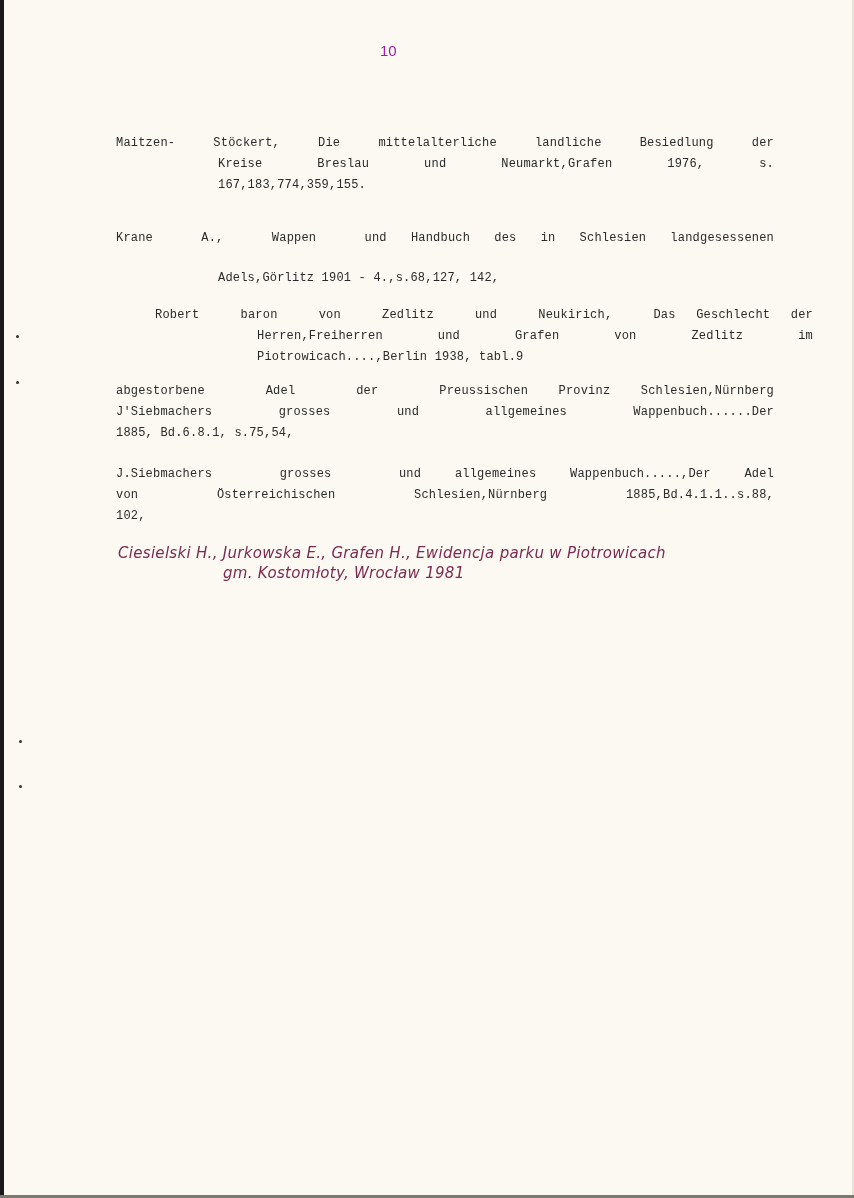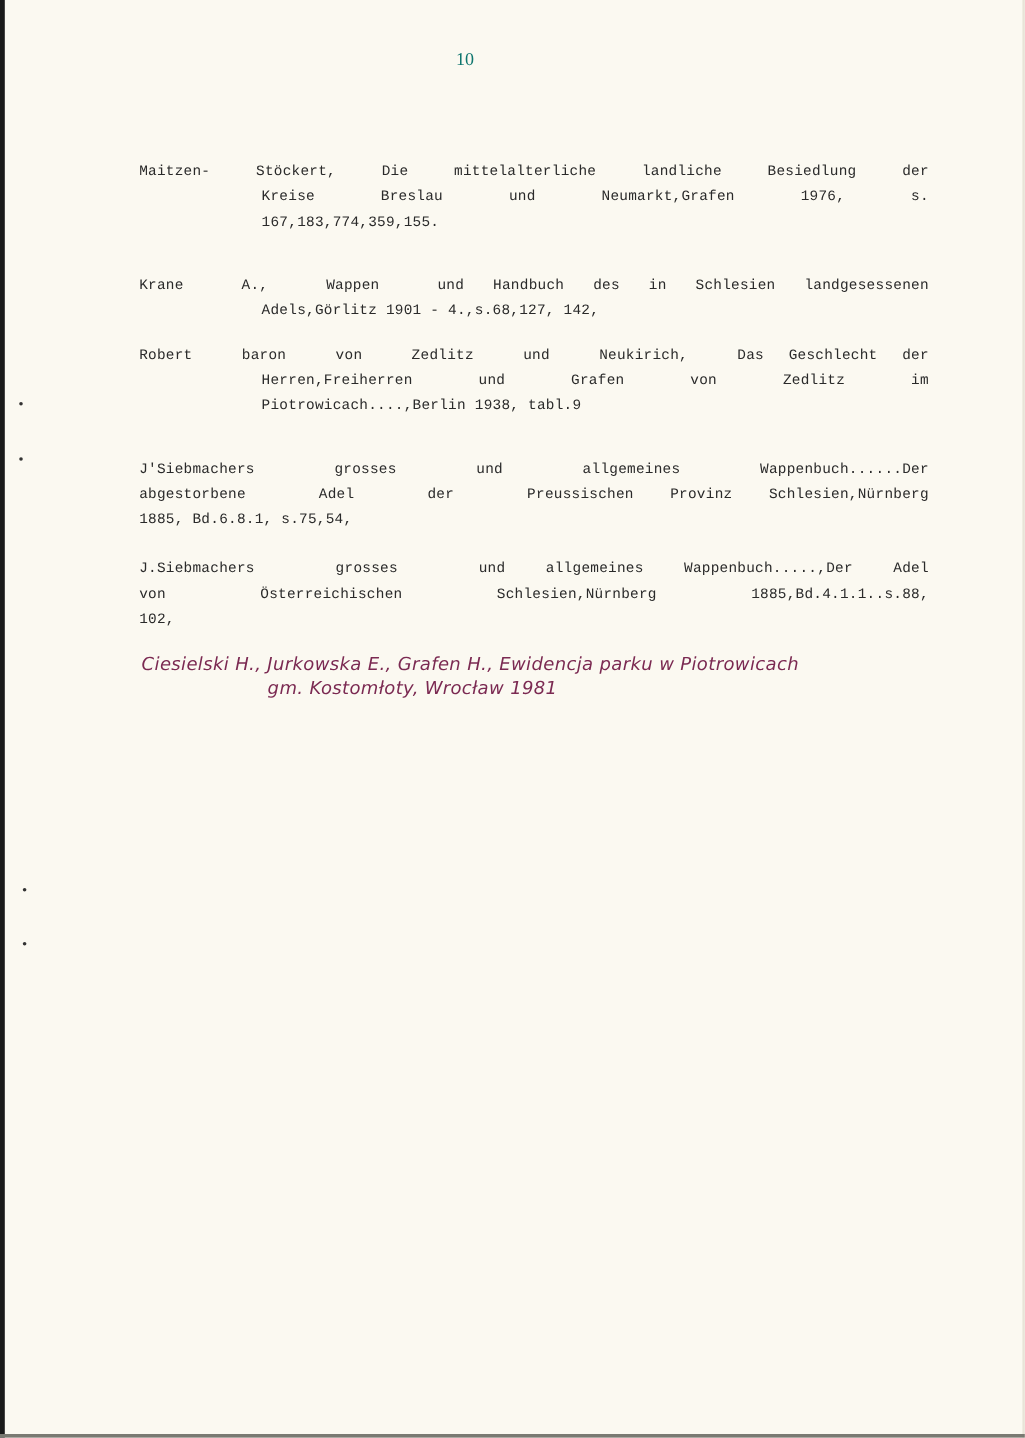--- a/index.html
+++ b/index.html
@@ -8,21 +8,21 @@
     background: #fbf9f1;
     font-family: "Liberation Mono", "DejaVu Sans Mono", monospace;
     color: #2a2a2a;
   }
   .left-edge { position: absolute; left: 0; top: 0; width: 4px; height: 1198px; background: #1a1a1a; }
   .right-edge { position: absolute; right: 0; top: 0; width: 2px; height: 1198px; background: #e8e4d8; }
   .bottom-edge { position: absolute; left: 0; bottom: 0; width: 854px; height: 3px; background: #7a7a72; }
   .punch-dot { position: absolute; width: 3px; height: 3px; background: #333; border-radius: 50%; }
   .page-number {
     position: absolute; left: 380px; top: 42px;
-    font-family: Liberation Serif, serif; font-size: 15px; color: #0f766e;
+    font-family: Liberation Sans, sans-serif; font-size: 15px; color: #a21caf;
   }
   .entry { position: absolute; left: 116px; width: 658px; font-size: 12px; line-height: 21px; letter-spacing: 0.2px; }
   .line { white-space: pre; display: block; text-align: justify; text-align-last: justify; }
   .line.last { text-align-last: left; }
   .indent { padding-left: 102px; }
   .handwritten {
     position: absolute; left: 118px; width: 700px;
     font-family: "DejaVu Sans", sans-serif; font-style: oblique;
     color: #7b2a52; font-size: 15px; line-height: 20px; letter-spacing: 0.3px;
   }
@@ -43,32 +43,32 @@
 <div class="page-number">10</div>
 
 <div class="entry" style="top:133px;">
   <span class="line">Maitzen- Stöckert, Die mittelalterliche landliche Besiedlung der</span>
   <span class="line indent">Kreise   Breslau   und   Neumarkt,Grafen   1976,   s.</span>
   <span class="line indent last">167,183,774,359,155.</span>
 </div>
 
 <div class="entry" style="top:228px;">
   <span class="line">Krane  A.,  Wappen  und Handbuch des in Schlesien landgesessenen</span>
-  <span class="line indent last" style="">Adels,Görlitz 1901 - 4.,s.68,127, 142,</span>
+  <span class="line indent last" style="margin-top:19px;">Adels,Görlitz 1901 - 4.,s.68,127, 142,</span>
 </div>
 
-<div class="entry" style="top:286px;">
+<div class="entry" style="top:305px;margin-left:39px;">
   <span class="line">Robert  baron  von  Zedlitz  und  Neukirich,  Das Geschlecht der</span>
   <span class="line indent">Herren,Freiherren   und   Grafen   von   Zedlitz   im</span>
   <span class="line indent last">Piotrowicach....,Berlin 1938, tabl.9</span>
 </div>
 
 <div class="entry" style="top:381px;">
+  <span class="line">abgestorbene  Adel  der  Preussischen Provinz Schlesien,Nürnberg</span>
   <span class="line">J'Siebmachers  grosses  und  allgemeines  Wappenbuch......Der</span>
-  <span class="line">abgestorbene  Adel  der  Preussischen Provinz Schlesien,Nürnberg</span>
   <span class="line last">1885, Bd.6.8.1, s.75,54,</span>
 </div>
 
 <div class="entry" style="top:464px;">
   <span class="line">J.Siebmachers  grosses  und allgemeines Wappenbuch.....,Der Adel</span>
   <span class="line">von  Österreichischen  Schlesien,Nürnberg  1885,Bd.4.1.1..s.88,</span>
   <span class="line last">102,</span>
 </div>
 
 <div class="handwritten" style="top:543px;">

